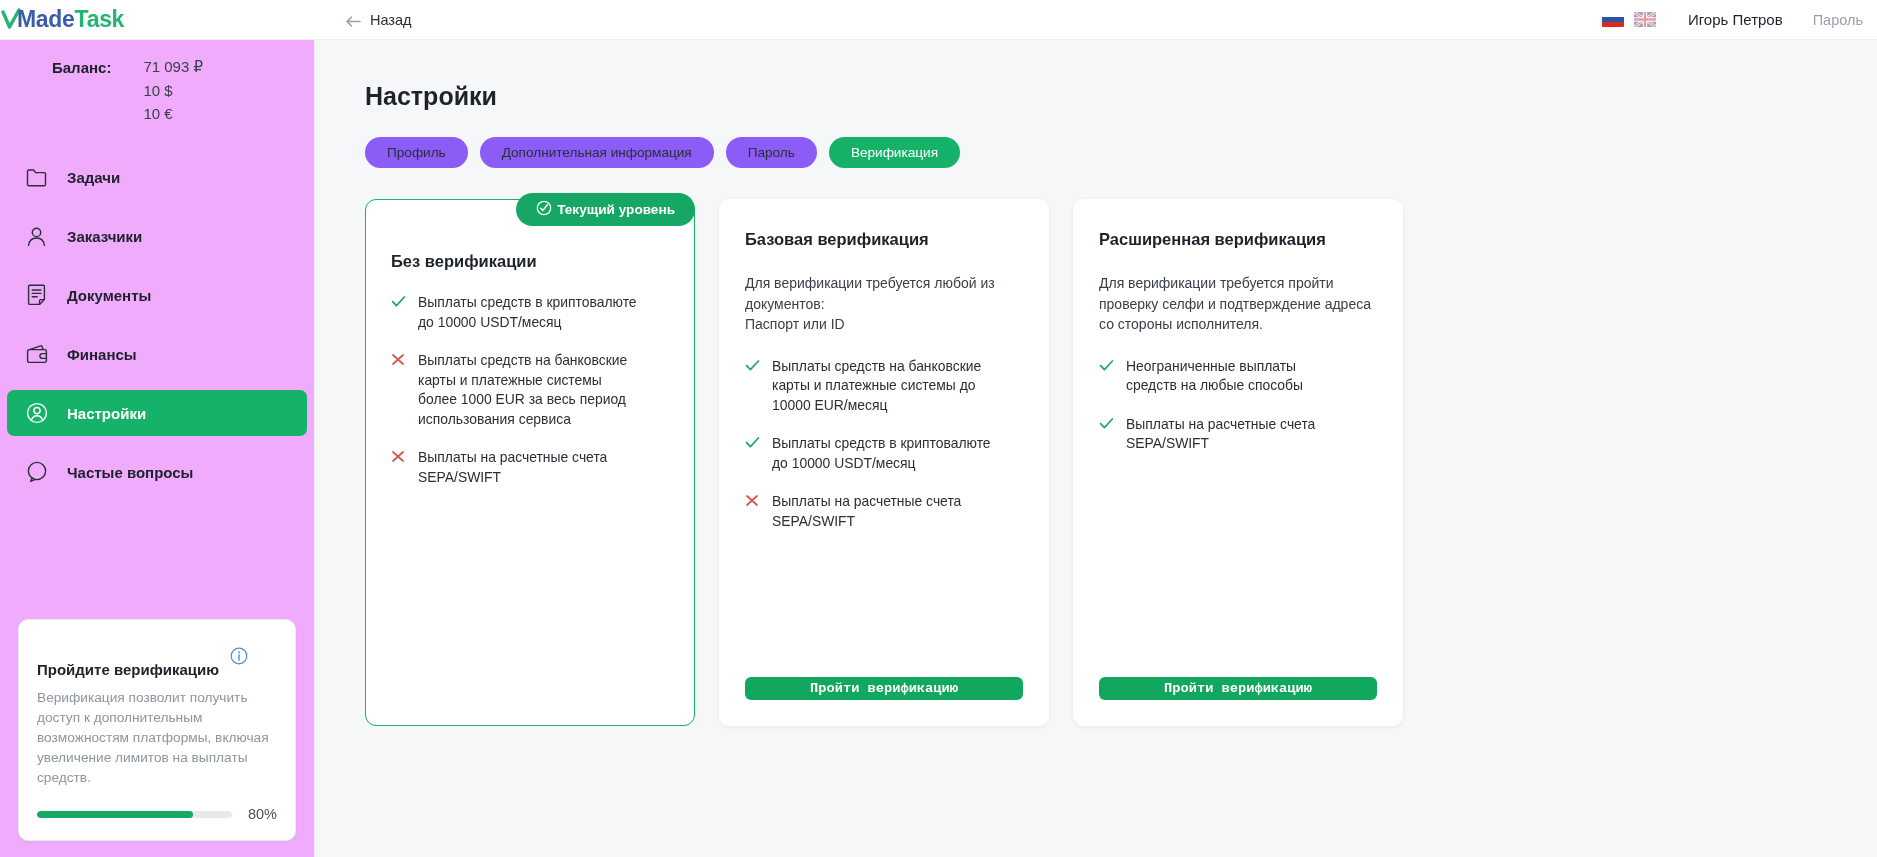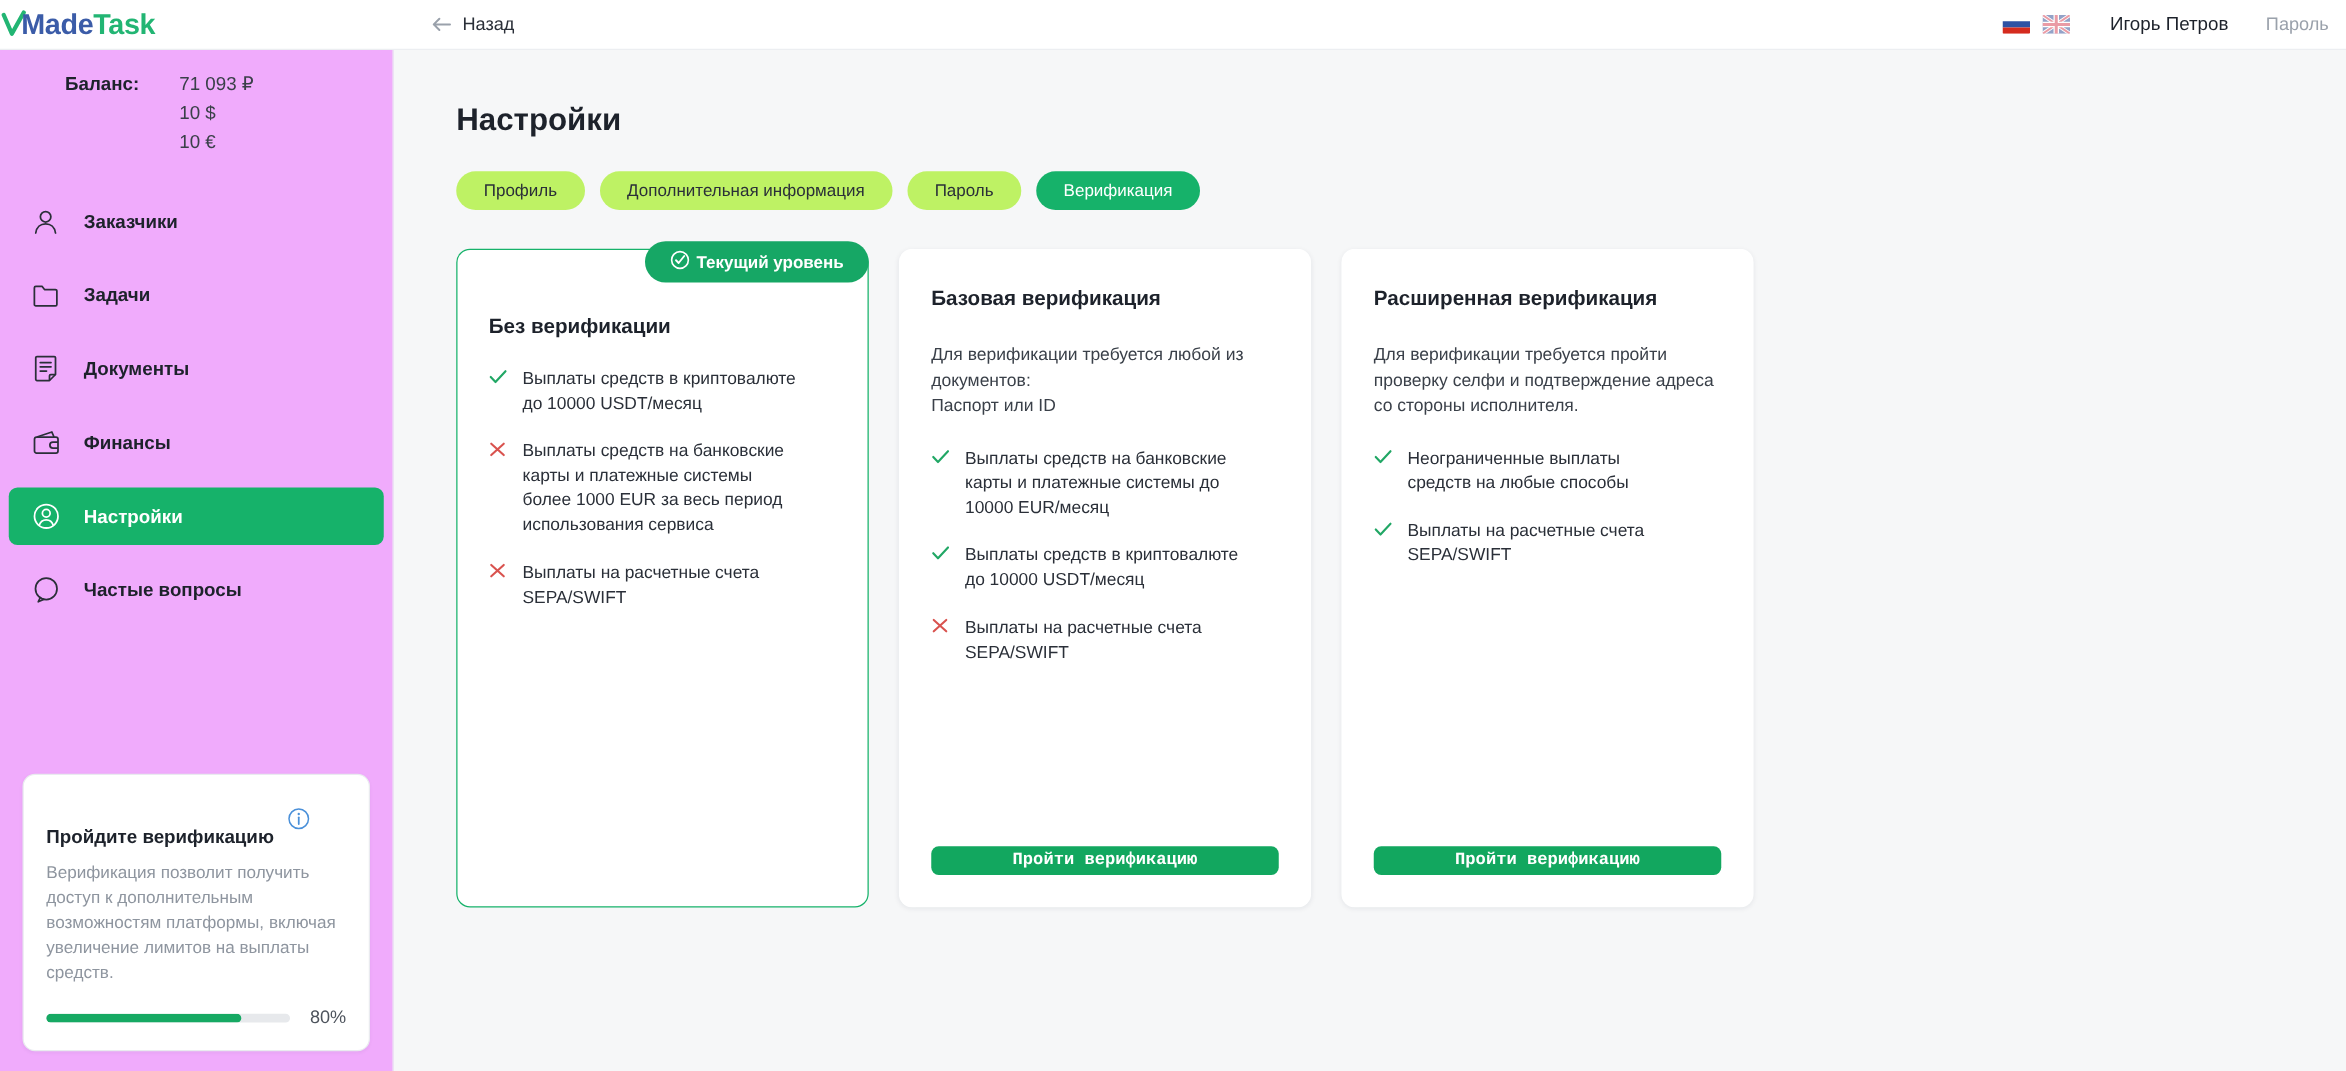--- a/index.html
+++ b/index.html
@@ -43,21 +43,21 @@
     white-space: nowrap;
     display: flex;
     align-items: center;
   }
   .logo .made { color: #3b5ca8; }
   .logo .task { color: #22b573; }
   .logo-check { margin-right: -5px; display: inline-flex; }
 
   .back-btn {
     display: flex;
-    align-items: center;
+    align-items: flex-end;
     gap: 9px;
     margin-left: 30px;
     cursor: pointer;
     color: #2a2f38;
     font-size: 14.5px;
   }
   .back-arrow { color: #9aa1ab; display: inline-flex; }
 
   .topbar-right {
     margin-left: auto;
@@ -171,21 +171,21 @@
     overflow: hidden;
   }
   .page-title {
     font-size: 25px;
     font-weight: bold;
     color: #1d222b;
     margin-bottom: 26px;
   }
   .tabs { display: flex; gap: 12px; margin-bottom: 31px; }
   .tab {
-    background: #bef264;
+    background: #8b5cf6;
     border-radius: 20px;
     padding: 0 22px;
     height: 31px;
     display: flex;
     align-items: center;
     font-size: 13.6px;
     color: #2a2f38;
     cursor: pointer;
     white-space: nowrap;
     border: none;
@@ -327,35 +327,35 @@
           <div>71 093 ₽</div>
           <div>10 $</div>
           <div>10 €</div>
         </div>
       </div>
 
       <div class="nav">
 
         <div class="nav-item">
           <span class="nav-icon">
+            <svg width="21" height="19" viewBox="0 0 21 19">
+              <path d="M1.5 16.5 V3.2 A1.2 1.2 0 0 1 2.7 2 H7.6 L9.6 4.6 H18.3 A1.2 1.2 0 0 1 19.5 5.8 V16.5 A1.2 1.2 0 0 1 18.3 17.7 H2.7 A1.2 1.2 0 0 1 1.5 16.5 Z" fill="none" stroke="#2a2f38" stroke-width="1.4" stroke-linejoin="round"></path>
+            </svg>
+          </span>
+          <span class="nav-label">Задачи</span>
+        </div>
+
+        <div class="nav-item">
+          <span class="nav-icon">
             <svg width="21" height="21" viewBox="0 0 21 21">
               <circle cx="10.5" cy="6.4" r="4.2" fill="none" stroke="#2a2f38" stroke-width="1.4"></circle>
               <path d="M2.6 19.4 C3.2 14.6 6.5 12 10.5 12 C14.5 12 17.8 14.6 18.4 19.4" fill="none" stroke="#2a2f38" stroke-width="1.4" stroke-linecap="round"></path>
             </svg>
           </span>
           <span class="nav-label">Заказчики</span>
-        </div>
-
-        <div class="nav-item">
-          <span class="nav-icon">
-            <svg width="21" height="19" viewBox="0 0 21 19">
-              <path d="M1.5 16.5 V3.2 A1.2 1.2 0 0 1 2.7 2 H7.6 L9.6 4.6 H18.3 A1.2 1.2 0 0 1 19.5 5.8 V16.5 A1.2 1.2 0 0 1 18.3 17.7 H2.7 A1.2 1.2 0 0 1 1.5 16.5 Z" fill="none" stroke="#2a2f38" stroke-width="1.4" stroke-linejoin="round"></path>
-            </svg>
-          </span>
-          <span class="nav-label">Задачи</span>
         </div>
 
         <div class="nav-item">
           <span class="nav-icon">
             <svg width="19" height="22" viewBox="0 0 19 22">
               <path d="M1.6 2.2 A1 1 0 0 1 2.6 1.2 H16.4 A1 1 0 0 1 17.4 2.2 V15.6 L12.6 20.4 H2.6 A1 1 0 0 1 1.6 19.4 Z" fill="none" stroke="#2a2f38" stroke-width="1.4" stroke-linejoin="round"></path>
               <path d="M17.4 15.6 H13.6 A1 1 0 0 0 12.6 16.6 V20.4" fill="none" stroke="#2a2f38" stroke-width="1.4" stroke-linejoin="round"></path>
               <path d="M5.2 6 H13.8 M5.2 9.4 H13.8 M5.2 12.8 H10.2" stroke="#2a2f38" stroke-width="1.4" stroke-linecap="round"></path>
             </svg>
           </span>

